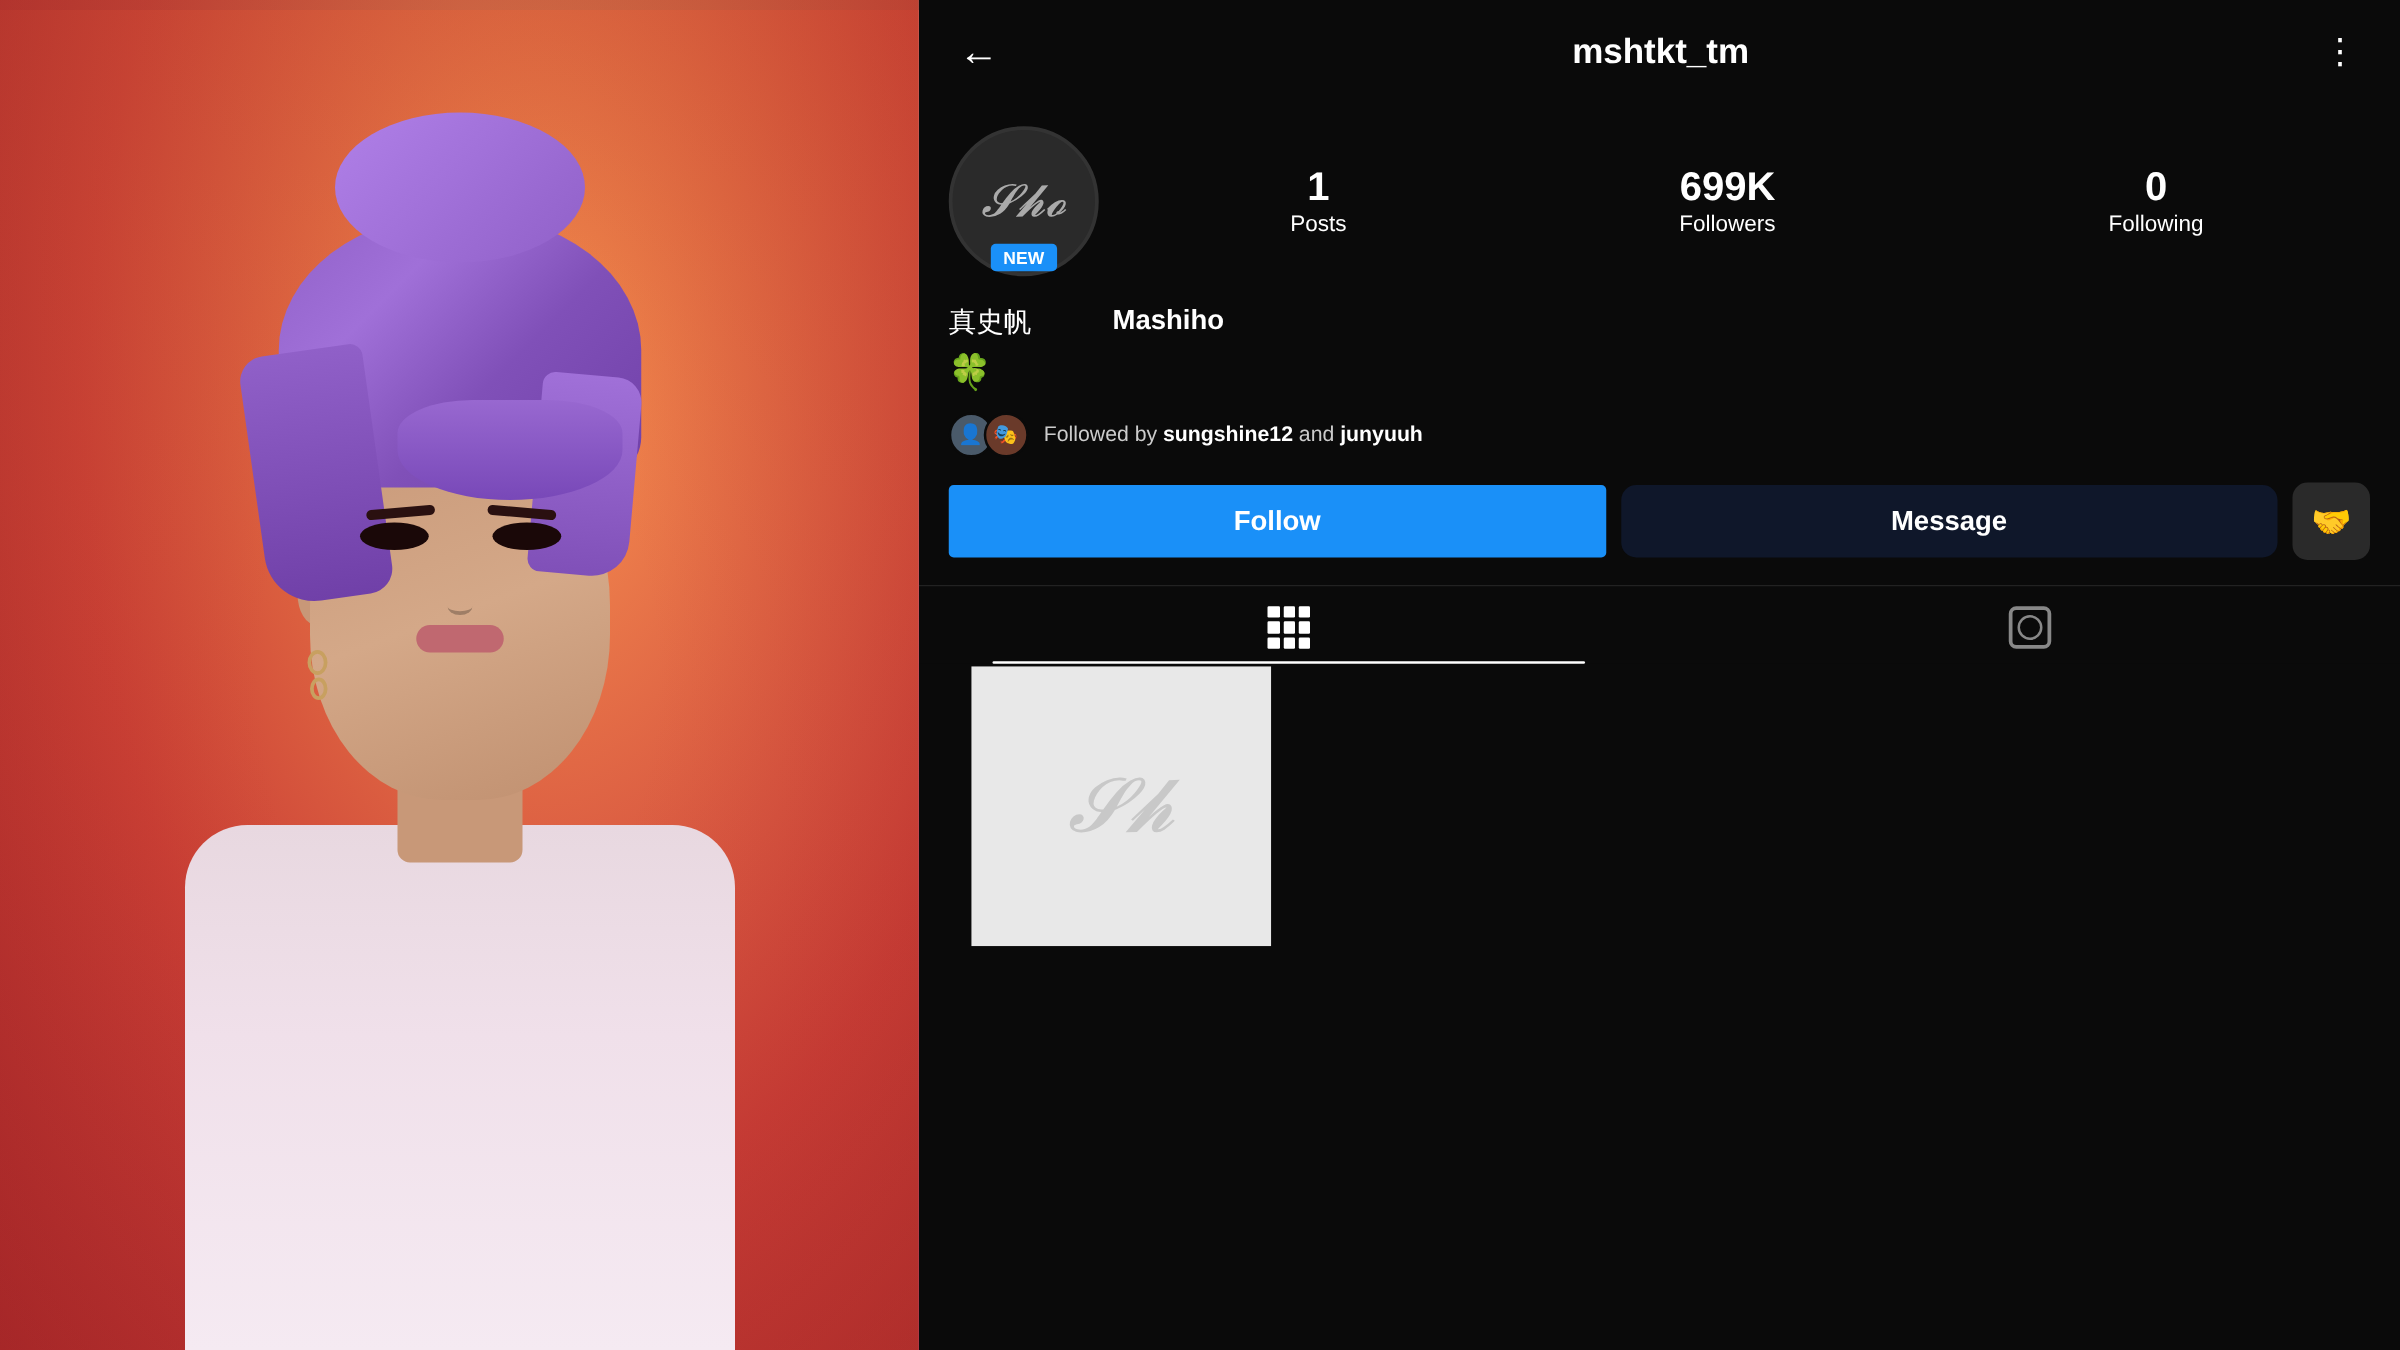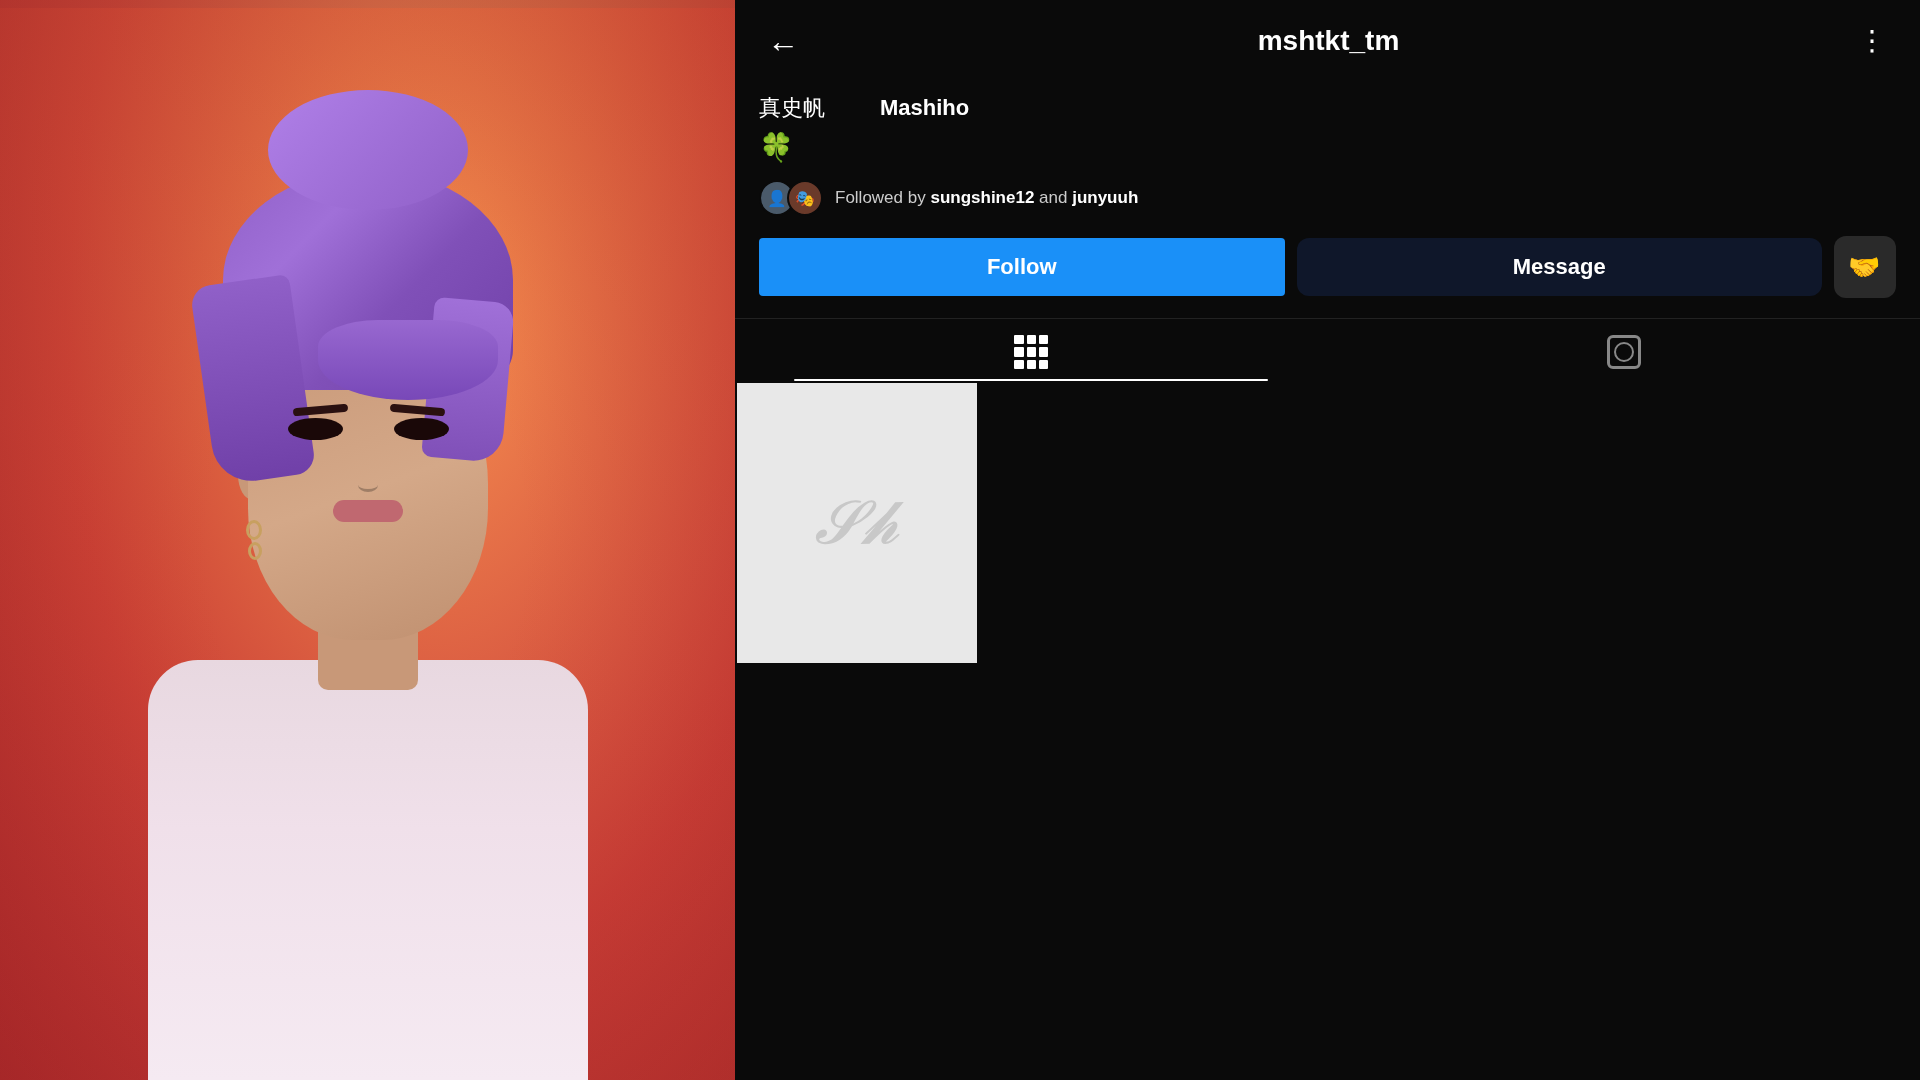--- a/index.html
+++ b/index.html
@@ -159,22 +159,21 @@
     .stat-label {
       font-size: 18px;
       color: white;
       font-weight: 400;
     }
 
     
     .name-row {
       padding: 12px 24px 4px;
       display: flex;
-      align-items: center;
-      gap: 10px;
+      gap: 20px;
     }
 
     .name-japanese {
       font-size: 22px;
       color: white;
       font-weight: 500;
     }
 
     .name-english {
       font-size: 22px;
@@ -345,27 +344,28 @@
     .posts-area {
       flex: 1;
       display: flex;
       gap: 0;
       padding: 2px;
       background: #0a0a0a;
     }
 
     .post-thumbnail {
       width: 240px;
-      height: 280px;
+      height: 224px;
       background: #f0f0f0;
       overflow: hidden;
       position: relative;
       display: flex;
       align-items: center;
       justify-content: center;
+      margin-left: 40px;
     }
 
     .post-logo-overlay {
       width: 100%;
       height: 100%;
       display: flex;
       align-items: center;
       justify-content: center;
       background: #e8e8e8;
     }
@@ -438,20 +438,43 @@
   <div class="top-bar">
     <div class="back-btn">
       <span class="back-arrow">←</span>
     </div>
     <span class="username-header">mshtkt_tm</span>
     <div class="more-btn">
       <span>⋮</span>
     </div>
   </div>
 
+  <div class="profile-stats-row">
+    <div class="avatar-container">
+      <div class="avatar-circle">
+        <span class="avatar-logo">𝓢𝓱𝓸</span>
+      </div>
+      <div class="new-badge">NEW</div>
+    </div>
+
+    <div class="stats-container">
+      <div class="stat-item">
+        <span class="stat-number">1</span>
+        <span class="stat-label">Posts</span>
+      </div>
+      <div class="stat-item">
+        <span class="stat-number">699K</span>
+        <span class="stat-label">Followers</span>
+      </div>
+      <div class="stat-item">
+        <span class="stat-number">0</span>
+        <span class="stat-label">Following</span>
+      </div>
+    </div>
+  </div>
 
   <div class="name-row">
     <span class="name-japanese">真史帆</span>
     <span class="name-english">Mashiho</span>
   </div>
 
   <div class="emoji-row">
     <span>🍀</span>
   </div>
 

